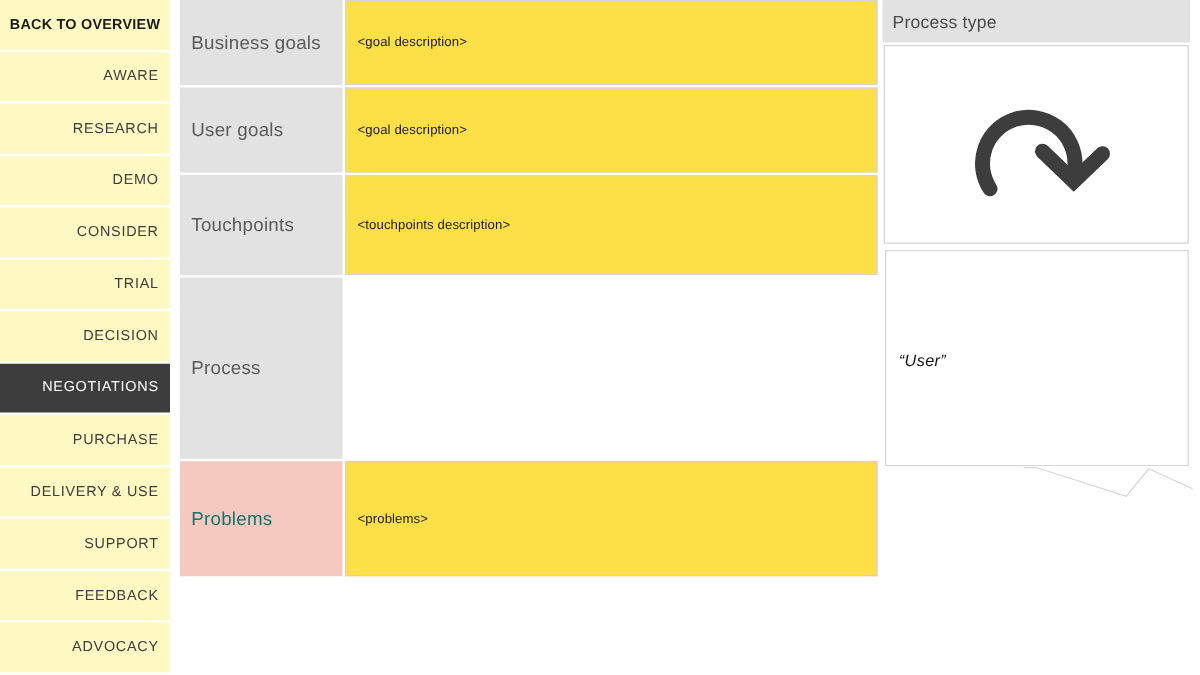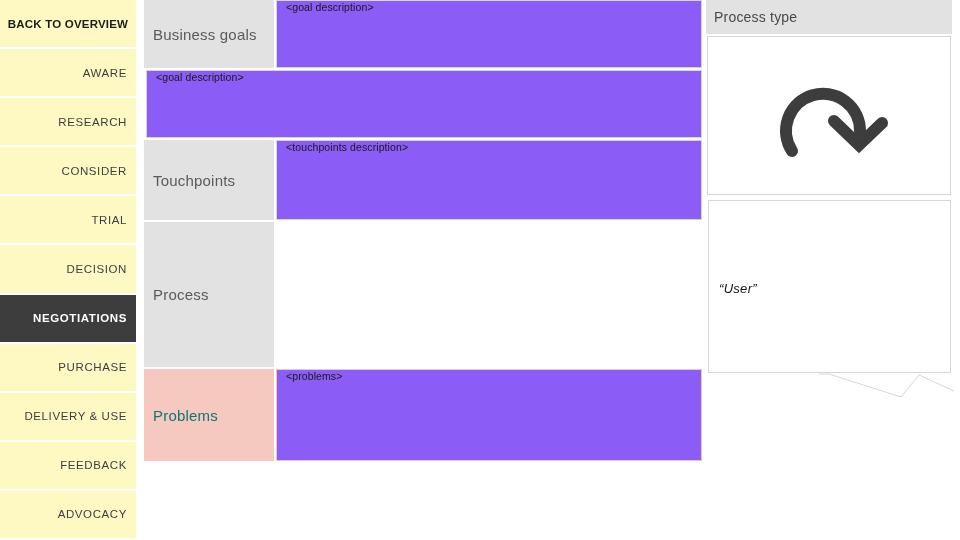--- a/index.html
+++ b/index.html
@@ -44,21 +44,20 @@
     justify-content: center;
     padding-right: 0;
     font-weight: bold;
     color: #1c1c1c;
     letter-spacing: 0.2px;
     font-size: 11.5px;
   }
   .side-item.active {
     background: #3d3d3d;
     color: #ffffff;
-    font-weight: bold;
   }
 
   
   #main-grid {
     position: absolute;
     left: 144px;
     top: 0;
     width: 558px;
     height: 540px;
     display: flex;
@@ -83,25 +82,26 @@
     display: flex;
     align-items: center;
     padding-left: 9px;
     box-sizing: border-box;
     font-size: 15px;
     color: #5a5a5a;
     letter-spacing: 0.2px;
   }
   .cell-body {
     flex: 1 1 auto;
-    background: #8b5cf6;
+    background: #fde047;
     border: 1px solid #d5d5d5;
     margin-left: 2px;
     box-sizing: border-box;
     display: flex;
+    align-items: center;
     padding-left: 9px;
     font-size: 10.5px;
     color: #1a1a1a;
     letter-spacing: 0.1px;
   }
 
   .row-problem .cell-label { background: #f6c9c0; color: #0f766e; }
   .row-problem .cell-body  { border-color: #eec4bb; }
   .row-idea .cell-label    { background: #c6f2dd; color: #4aab86; }
   .row-idea .cell-body     { border-color: #cdeede; }
@@ -177,57 +177,66 @@
   <div class="side-item back">
       <span>BACK TO OVERVIEW</span>
     </div>
   <div class="side-item">
       <span>AWARE</span>
     </div>
   <div class="side-item">
       <span>RESEARCH</span>
     </div>
   <div class="side-item">
+      <span>DEMO</span>
+    </div>
+  <div class="side-item">
       <span>CONSIDER</span>
     </div>
   <div class="side-item">
       <span>TRIAL</span>
     </div>
   <div class="side-item">
       <span>DECISION</span>
     </div>
   <div class="side-item active">
       <span>NEGOTIATIONS</span>
     </div>
   <div class="side-item">
       <span>PURCHASE</span>
     </div>
   <div class="side-item">
       <span>DELIVERY &amp; USE</span>
     </div>
   <div class="side-item">
+      <span>SUPPORT</span>
+    </div>
+  <div class="side-item">
       <span>FEEDBACK</span>
     </div>
   <div class="side-item">
       <span>ADVOCACY</span>
     </div>
 </div>
 
 <div id="main-grid">
 
   <div class="grid-row row-goal">
     <div class="cell-label">
         <span>Business goals</span>
       </div>
     <div class="cell-body">
         <span>&lt;goal description&gt;</span>
       </div>
   </div>
 
   <div class="grid-row row-user">
+    <div class="cell-label">
+        <span>User goals</span>
+      </div>
     <div class="cell-body">
         <span>&lt;goal description&gt;</span>
       </div>
   </div>
 
   <div class="grid-row row-touch">
     <div class="cell-label">
         <span>Touchpoints</span>
       </div>
     <div class="cell-body">

